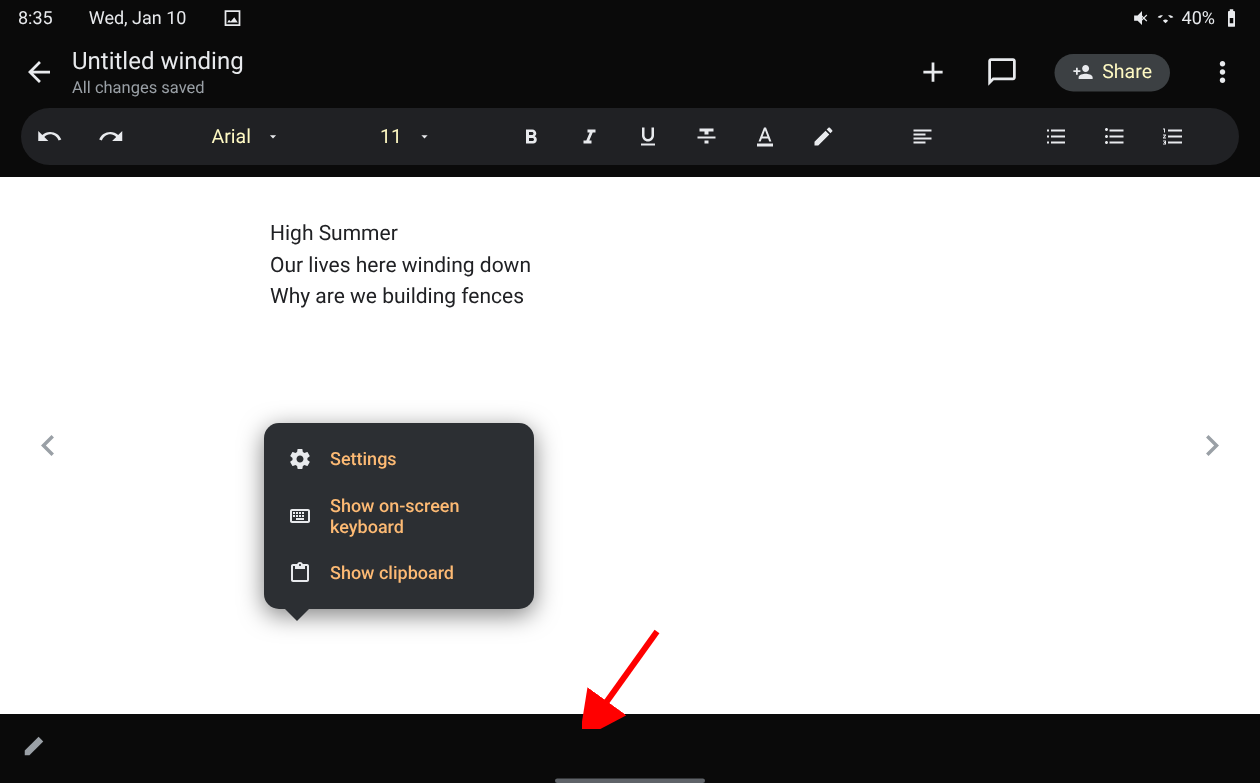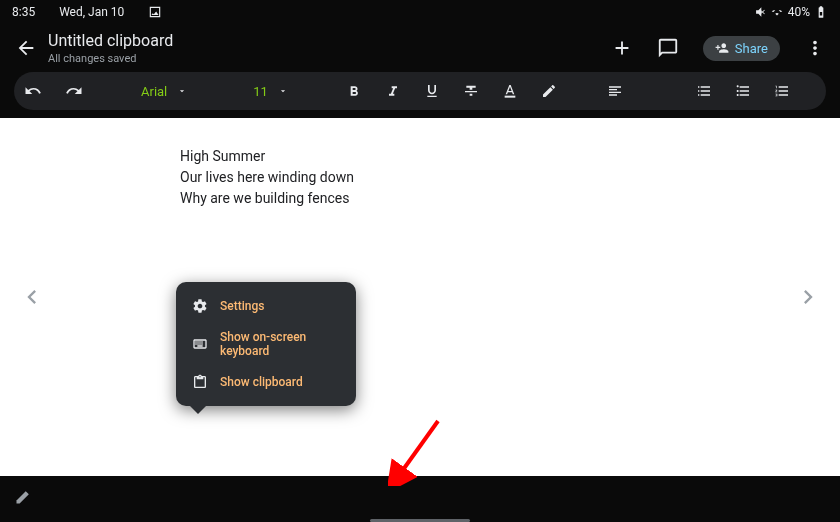--- a/index.html
+++ b/index.html
@@ -14,24 +14,24 @@
 
 
 .app-header{height:48px;display:flex;align-items:center;padding:0 14px;gap:10px;color:#e8eaed;}
 .back-btn{width:24px;height:24px;display:flex;align-items:center;justify-content:center;cursor:pointer;}
 .title-area{display:flex;flex-direction:column;line-height:1.2;}
 .title-area .title{font-size:16px;font-weight:400;}
 .title-area .sub{font-size:11px;color:#9aa0a6;margin-top:2px;}
 .header-spacer{flex:1;}
 .header-icon{width:22px;height:22px;margin-left:14px;cursor:pointer;fill:#e8eaed;}
 .share-btn{display:flex;align-items:center;gap:6px;background:#3c4043;border-radius:16px;padding:5px 12px;margin-left:14px;cursor:pointer;}
-.share-btn span{font-size:13px;color:#7dd3fc;}
-
-
-.toolbar{height:38px;background:#202124;border-radius:19px;margin:0 14px 8px;display:flex;align-items:center;padding:0 10px;gap:23px;color:#84cc16;}
+.share-btn span{font-size:13px;color:#fef9c3;}
+
+
+.toolbar{height:38px;background:#202124;border-radius:19px;margin:0 14px 8px;display:flex;align-items:center;padding:0 10px;gap:23px;color:#fef9c3;}
 .tb-btn{width:28px;height:28px;display:flex;align-items:center;justify-content:center;cursor:pointer;border-radius:4px;}
 .tb-btn svg{fill:#e8eaed;}
 .tb-sep{width:1px;height:22px;background:#5f6368;margin:0 2px;}
 .tb-text-btn{display:flex;align-items:center;gap:10px;font-size:13px;padding:0 8px;cursor:pointer;}
 .tb-text-btn .chev{width:10px;height:10px;}
 .pen-pill{background:#3c4043;border-radius:16px;display:flex;align-items:center;padding:0 8px;height:30px;margin-left:auto;cursor:pointer;}
 
 
 .doc-area{position:relative;background:#fff;width:100%;height:calc(100% - 24px - 48px - 46px - 46px);display:flex;justify-content:center;}
 .page{padding:28px 0 0 180px;width:100%;color:#202124;font-size:14px;line-height:1.5;}
@@ -88,21 +88,21 @@
   </div>
 </div>
 
 <div class="app-header">
   <div class="back-btn">
     <svg viewBox="0 0 24 24" width="22" height="22" fill="#e8eaed">
         <path d="M20 11H7.8l5.6-5.6L12 4l-8 8 8 8 1.4-1.4L7.8 13H20v-2z"></path>
       </svg>
   </div>
   <div class="title-area">
-    <span class="title">Untitled clipboard</span>
+    <span class="title">Untitled winding</span>
     <span class="sub">All changes saved</span>
   </div>
   <div class="header-spacer"></div>
   <svg class="header-icon" viewBox="0 0 24 24">
       <path d="M19 13h-6v6h-2v-6H5v-2h6V5h2v6h6v2z"></path>
     </svg>
   <svg class="header-icon" viewBox="0 0 24 24">
       <path d="M20 2H4c-1.1 0-2 .9-2 2v18l4-4h14c1.1 0 2-.9 2-2V4c0-1.1-.9-2-2-2zm0 14H5.2L4 17.2V4h16v12z"></path>
     </svg>
   <div class="share-btn">

